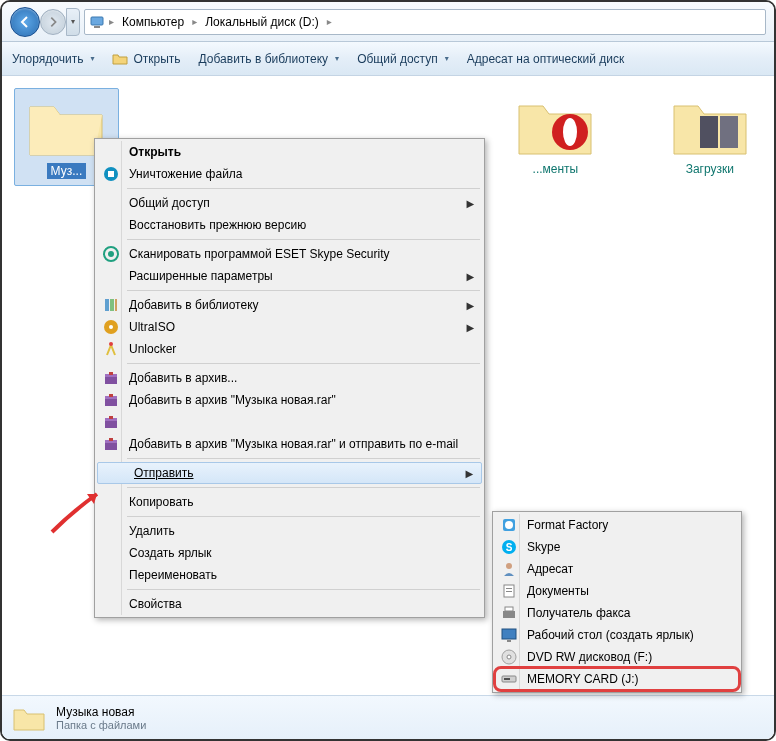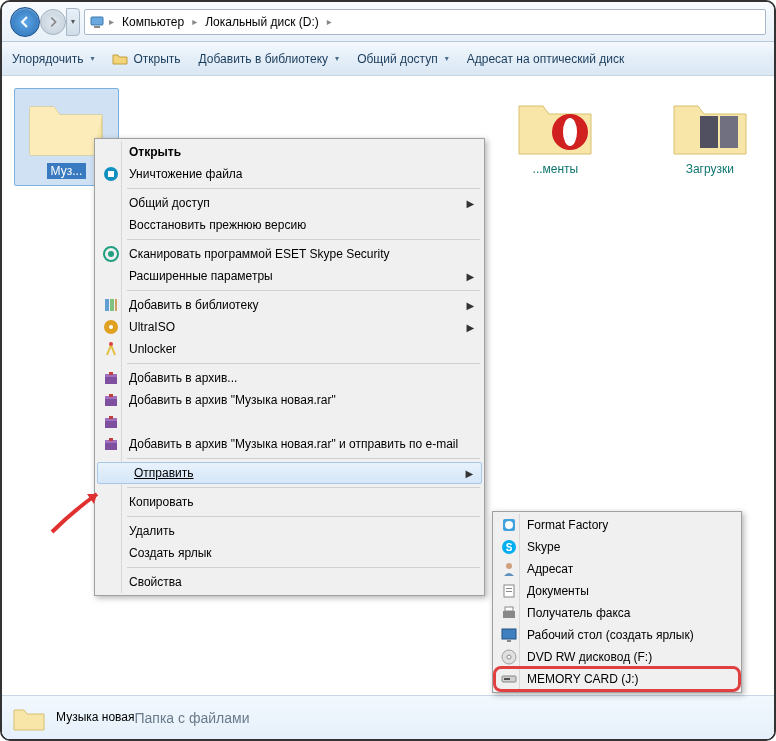--- a/index.html
+++ b/index.html
@@ -40,22 +40,22 @@
 .ctx-item .arrow { position: absolute; right: 8px; font-size: 10px; color: #333; }
 .ctx-sep { height: 1px; background: #d0d0d0; margin: 3px 2px 3px 30px; }
 .ctx-gutter { position: absolute; left: 26px; top: 2px; bottom: 2px; width: 1px; background: #d8d8d8; }
 
 .ctx-sub { top: 480px; left: 490px; min-width: 250px; margin-top: 29px; }
 .ctx-sub .ctx-item.highlighted { outline: 3px solid #e04040; outline-offset: -1px; border-radius: 6px; }
 
 
 .status { position: absolute; bottom: 0; left: 0; right: 0; height: 44px; background: linear-gradient(#f2f8fe,#e6f0fa); border-top: 1px solid #c8d8e8; display: flex; align-items: center; padding: 4px 10px; gap: 10px; font-size: 12px; }
 .status-ico { width: 34px; height: 28px; }
-.status-txt { display: flex; flex-direction: row; }
-.status-sub { color: #6a7a8a; font-size: 14px; }
+.status-txt { display: flex; flex-direction: column; }
+.status-sub { color: #6a7a8a; font-size: 11px; }
 
 
 .anno-arrow { position: absolute; top: 480px; left: 40px; pointer-events: none; }
 
 
 svg { display: block; }
 </style>
 </head>
 <body>
 
@@ -247,20 +247,23 @@
   <div class="ctx-item">
       <span>Копировать</span>
     </div>
   <div class="ctx-sep"></div>
   <div class="ctx-item">
       <span>Удалить</span>
     </div>
   <div class="ctx-item">
       <span>Создать ярлык</span>
     </div>
+  <div class="ctx-item">
+      <span>Переименовать</span>
+    </div>
   <div class="ctx-sep"></div>
   <div class="ctx-item">
       <span>Свойства</span>
     </div>
 </div>
 
 <div class="ctx-menu ctx-sub">
   <div class="ctx-gutter"></div>
   <div class="ctx-item">
     <svg class="ico" viewBox="0 0 16 16">

